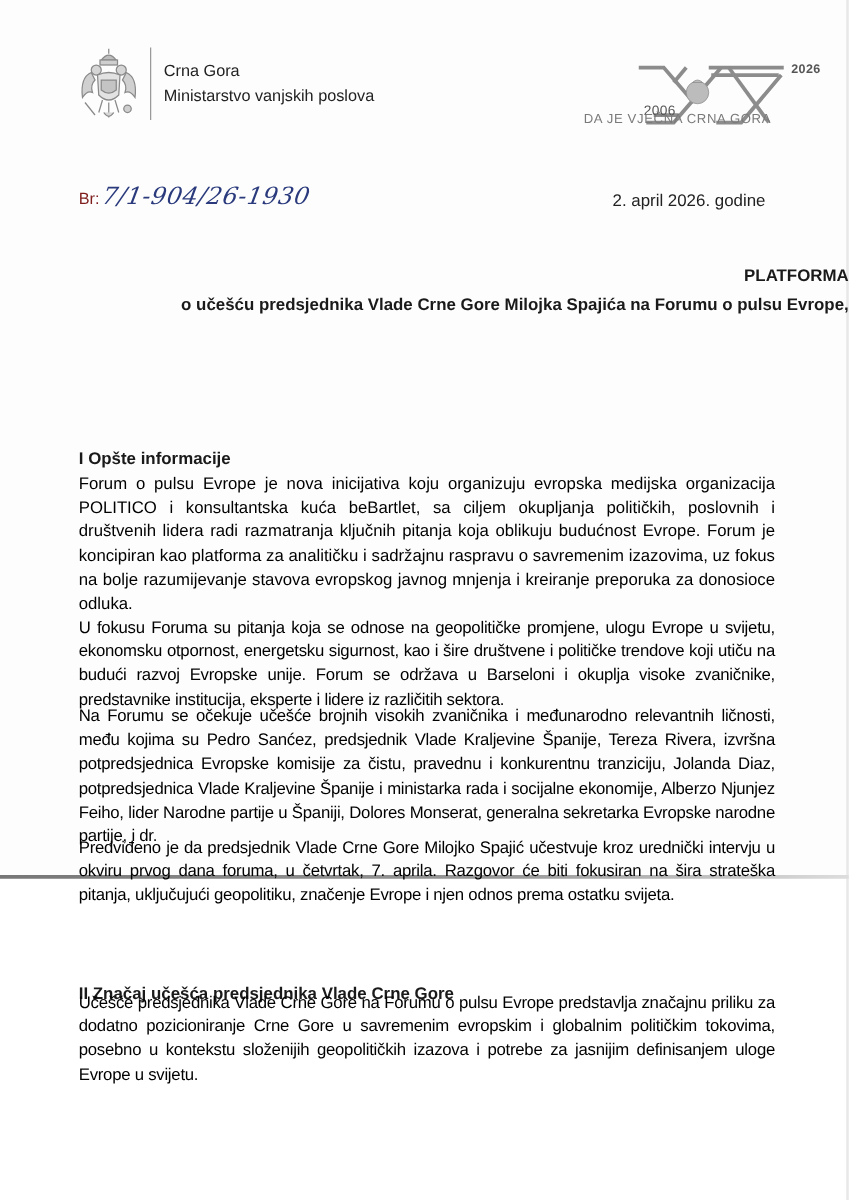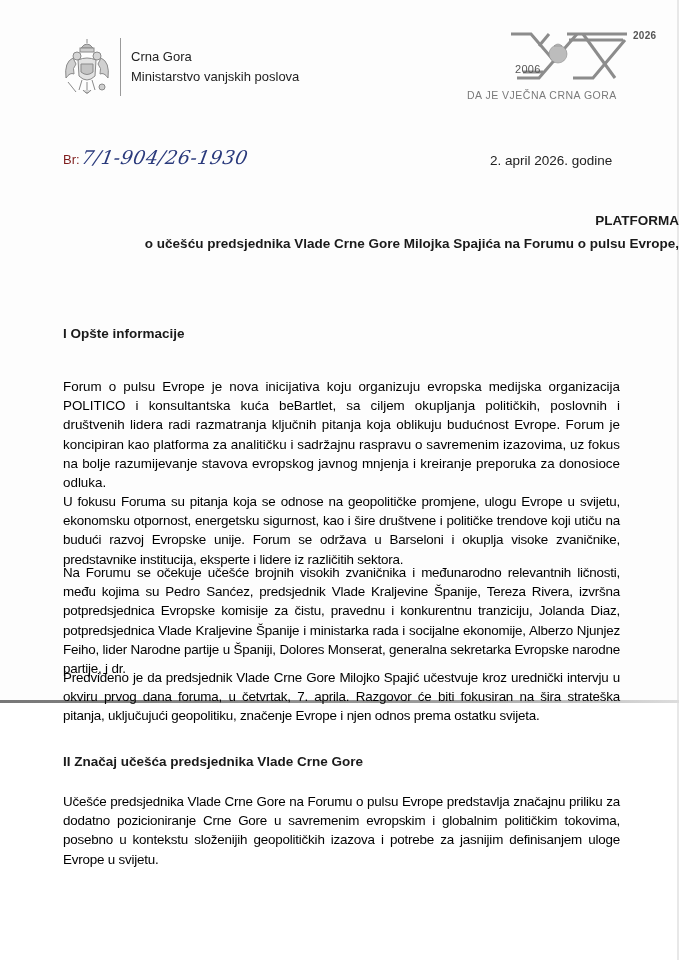--- a/index.html
+++ b/index.html
@@ -15,39 +15,39 @@
   .page-edge-bottom { position: absolute; left: 0; bottom: 0; width: 679px; height: 3px;
     background: linear-gradient(90deg, #777 0%, #999 60%, #ddd 100%); }
 
   
   .hdr-left { position: absolute; left: 62px; top: 38px; height: 62px; display: flex; align-items: flex-start; }
   .coat { width: 50px; height: 60px; }
   .hdr-sep { width: 1px; height: 58px; background: #9a9a9a; margin-left: 8px; margin-right: 10px; }
   .hdr-text { padding-top: 9px; font-size: 13px; line-height: 20px; color: #222; }
 
   
-  .jubilee { position: absolute; left: 487px; top: 20px; width: 150px; height: 75px; }
+  .jubilee { position: absolute; left: 487px; top: 40px; width: 150px; height: 75px; }
   .jub-y2026 { position: absolute; left: 146px; top: 10px; font-size: 10px; font-weight: bold; color: #555; letter-spacing: 0.3px; }
   .jub-y2006 { position: absolute; left: 28px; top: 43px; font-size: 11px; font-weight: normal; color: #555; letter-spacing: 0.3px; }
   .jub-motto { position: absolute; left: 467px; top: 89px; font-size: 10.5px; color: #7a7a7a; letter-spacing: 0.5px; white-space: nowrap; }
 
   
   .ref { position: absolute; left: 63px; top: 146px; display: flex; align-items: baseline; }
   .ref-label { font-size: 13px; color: #7f1d1d; }
   .ref-hand { font-family: "DejaVu Serif", serif; font-style: italic; font-size: 19px; color: #2a3a7c; letter-spacing: 0.5px; transform: skewX(-10deg); display: inline-block; margin-left: 2px; }
   .date { position: absolute; left: 490px; top: 153px; font-size: 13.5px; color: #222; }
 
   
   .title { position: absolute; left: 0; width: 679px; text-align: right; font-weight: bold; color: #1a1a1a; }
   .title-main { top: 213px; font-size: 13.5px; }
   .title-sub1 { top: 236px; font-size: 13.5px; }
   .title-sub2 { top: 256px; font-size: 13.5px; }
 
   
-  .section-head { position: absolute; left: 63px; font-weight: bold; font-size: 13.5px; color: #1a1a1a; }
+  .section-head { position: absolute; left: 63px; font-weight: bold; font-size: 13.5px; color: #1a1a1a; margin-top: 33px; }
   .para { position: absolute; left: 63px; width: 557px; font-size: 13.4px; line-height: 19.2px; text-align: justify; color: #000000; margin: 0; }
   .para.narrow { letter-spacing: -0.2px; }
 </style>
 </head>
 <body>
 
 <div class="page">
   <div class="page-edge-right"></div>
   <div class="page-edge-bottom"></div>
 

